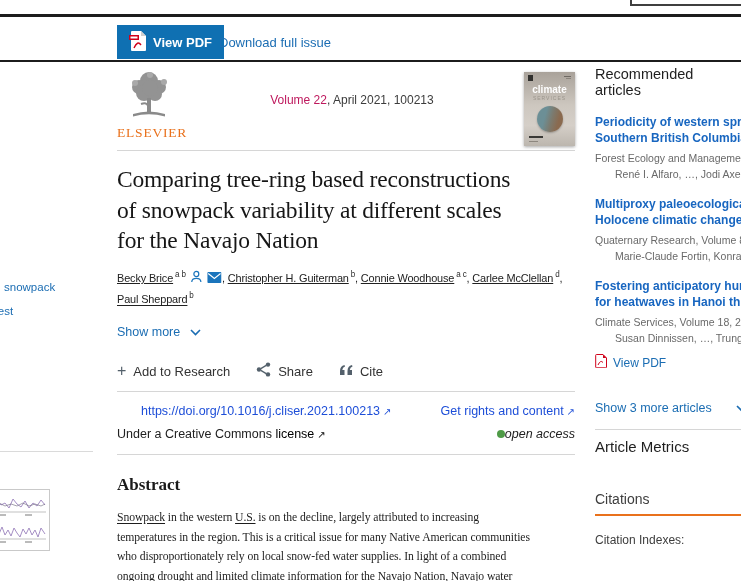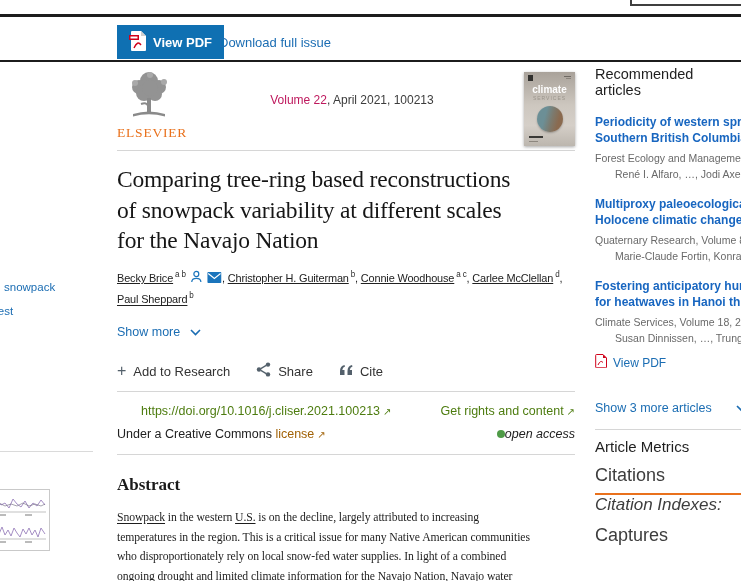--- a/index.html
+++ b/index.html
@@ -47,23 +47,23 @@
   .authors sup { font-size:8.5px; vertical-align:super; margin-left:2px; color:#2a2a2a; }
   .sep { white-space:pre; }
   .aicon { display:inline-block; vertical-align:-2px; margin-left:5px; cursor:pointer; }
   .showmore { margin-top:18px; display:flex; align-items:center; gap:10px; color:#1b6db3; font-size:12.5px; cursor:pointer; width:max-content; }
 
   .actions { margin-top:23px; display:flex; align-items:center; gap:26px; font-size:13px; color:#333; }
   .action { display:flex; align-items:center; gap:7px; cursor:pointer; }
   .plus-glyph { font-size:16px; color:#53606b; line-height:1; }
   .hr-a { margin-top:11px; }
   .doi-row { margin-top:12px; display:flex; justify-content:space-between; font-size:12.5px; }
-  .doi-row a { color:#4d7c0f; text-decoration:none;padding-left:24px; }
+  .doi-row a { color:#1d4ed8; text-decoration:none;padding-left:24px; }
   .cc-row { margin-top:9px; display:flex; justify-content:space-between; font-size:12.5px; align-items:center; }
-  .cc-row a { color:#a16207; text-decoration:none;margin-top:46px; }
+  .cc-row a { color:#000000; text-decoration:none;margin-top:46px; }
   .arr { font-size:10px; margin-left:3px; }
   .oa { display:flex; align-items:center; font-style:italic; color:#212121; }
   .oa-dot { width:8px; height:8px; border-radius:50%; background:#4f9b47; display:inline-block; }
   .hr-b { margin-top:13px; }
 
   .abs-head { margin-top:20px; font-family:"Liberation Serif", serif; font-weight:bold; font-size:17px; color:#1a1a1a; }
   .abs-lines { margin-top:12px; font-family:"Liberation Serif", serif; font-size:13px; line-height:19.5px;
                letter-spacing:-.1px; color:#1d1d1d; width:510px; transform:scaleX(.9); transform-origin:0 0; }
   .abs-lines a { color:#1d1d1d; text-decoration:underline; text-underline-offset:2px; }
 
@@ -71,23 +71,23 @@
   .sidebar { position:absolute; left:595px; top:58px; width:146px; height:511px; overflow:hidden; }
   .rec-head { margin-top:8px; font-size:14.5px; color:#1f1f1f; }
   .rec-art { margin-top:16px; }
   .rt { white-space:nowrap; overflow:hidden; color:#1866c0; font-size:12px; font-weight:bold; line-height:16px; cursor:pointer; }
   .rm { white-space:nowrap; overflow:hidden; color:#696969; font-size:10.5px; margin-top:6px; }
   .ra { white-space:nowrap; overflow:hidden; color:#696969; font-size:10.5px; margin-top:4px;padding-left:20px; }
   .sb-viewpdf { margin-top:10px; display:flex; align-items:center; gap:6px; color:#1b6db3; font-size:12px; cursor:pointer; width:max-content; }
   .sb-more { margin-top:30px; display:flex; align-items:center; gap:24px; color:#1b6db3; font-size:12.5px; cursor:pointer; width:max-content; }
   .sb-hr { margin-top:14px; height:1px; background:#d6d6d6; }
   .met-head { margin-top:8px; font-size:15px; color:#1f1f1f; }
-  .met-label { margin-top:10px; font-size:18px; color:#3d3d3d; }
+  .met-label { margin-top:36px; font-size:14px; color:#3d3d3d; }
   .rule-orange { margin-top:7px; height:2px; background:#e9711c; }
-  .met-item { font-size:17px; color:#3d3d3d;font-style:italic; }
+  .met-item { margin-top:17px; font-size:12px; color:#3d3d3d; }
 
   
   .lfrag { position:absolute; color:#1b6db3; font-size:11.5px; cursor:pointer; }
   .lfrag1 { left:4px; top:281px; }
   .lfrag2 { left:-6px; top:305px; }
   .left-hr { position:absolute; left:0; top:451px; width:93px; height:1px; background:#dadada; }
   .fig-thumb { position:absolute; left:-36px; top:489px; width:86px; height:62px; background:#fff;
                border:1px solid #c9c9c9; padding:2px 2px; cursor:pointer; }
   .fig-thumb svg { display:block; }
 </style>

